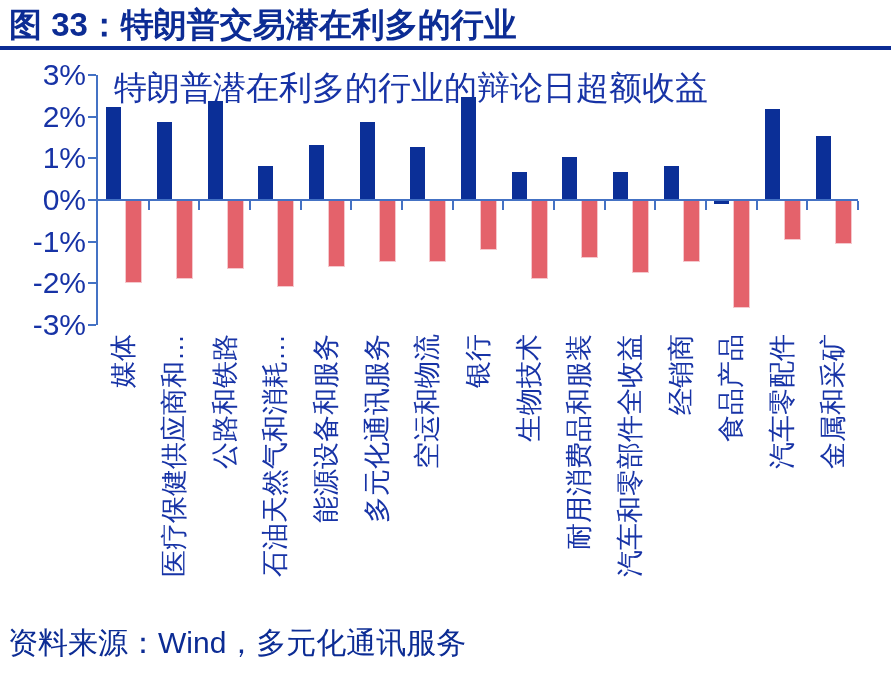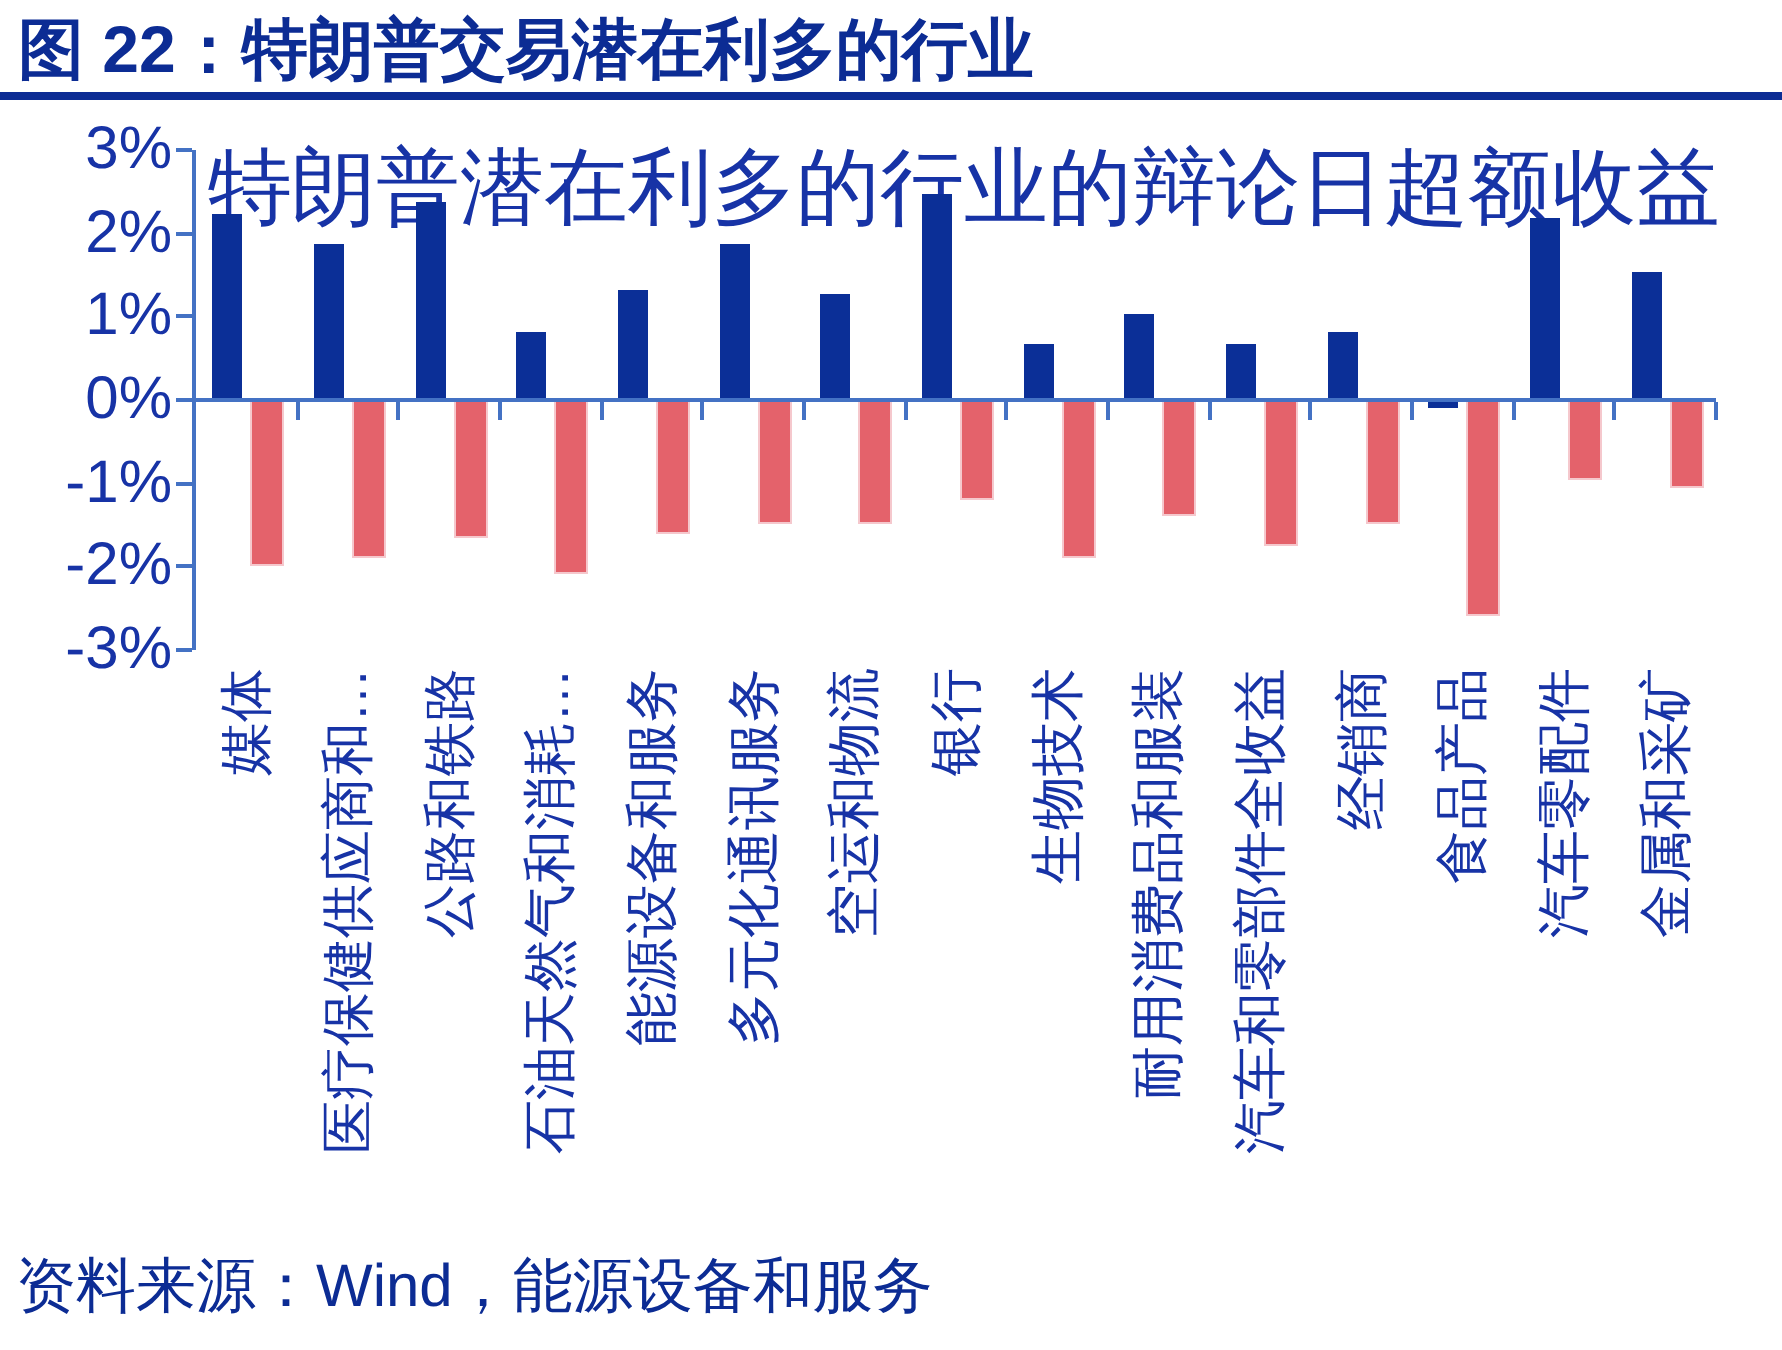--- a/index.html
+++ b/index.html
@@ -13,21 +13,21 @@
     font-size: 33px; font-weight: bold; color: #0C2C94;
     white-space: nowrap;
   }
   .title-rule {
     position: absolute; left: 0; top: 46px;
     width: 891px; height: 4px; background: #0C2C94;
   }
   .chart { position: absolute; left: 0; top: 0; width: 891px; height: 675px; }
   .chart-title {
     position: absolute; left: 98px; top: 66px; width: 762px;
-    text-align: right; font-size: 42px; color: #1733A6; white-space: nowrap;
+    text-align: left; font-size: 33px; color: #1733A6; white-space: nowrap; padding-left: 16px;
   }
   .axisline, .tick { position: absolute; background: #4472C4; }
   .bar { position: absolute; }
   .bar.neg-red { border: 1px solid #F5C8CD; border-top: none; }
   .ylabel {
     position: absolute; left: 0; width: 86px; text-align: right;
     font-size: 30px; line-height: 34px; color: #1733A6;
   }
   .xlabel {
     position: absolute; top: 334px; white-space: nowrap;
@@ -41,21 +41,21 @@
   }
   .legend-swatch { width: 14px; height: 14px; margin-right: 7px; flex: none; }
   .source {
     position: absolute; left: 8px; top: 623px;
     font-size: 30px; color: #0C2C94; white-space: nowrap;
   }
 </style>
 </head>
 <body>
 
-<div class="fig-title">图 22：特朗普交易潜在利多的行业</div>
+<div class="fig-title">图 33：特朗普交易潜在利多的行业</div>
 <div class="title-rule"></div>
 
 <div class="chart" id="chart">
   <div class="chart-title">特朗普潜在利多的行业的辩论日超额收益</div>
 <div class="axisline" style="left: 96px; top: 74.9px; width: 2px; height: 250.2px;"></div>
     <div class="axisline" style="left: 96px; top: 199px; width: 762px; height: 2px;"></div>
     <div class="tick" style="left: 88px; top: 73.9px; width: 8px; height: 2px;"></div>
     <div class="ylabel" style="top: 57.9px;">3%</div>
     <div class="tick" style="left: 88px; top: 115.6px; width: 8px; height: 2px;"></div>
     <div class="ylabel" style="top: 99.6px;">2%</div>
@@ -124,13 +124,13 @@
     <div class="bar neg-red" title="食品产品 9月11日: -2.55%" style="left: 733.333px; top: 201px; width: 15px; height: 106.335px; background: rgb(228, 98, 107);"></div>
     <div class="xlabel" style="right: 173.667px;">食品产品</div>
     <div class="bar" title="汽车零配件 6月28日: 2.15%" style="left: 765px; top: 109.345px; width: 15px; height: 89.655px; background: rgb(11, 47, 151);"></div>
     <div class="bar neg-red" title="汽车零配件 9月11日: -0.9%" style="left: 784px; top: 201px; width: 15px; height: 37.53px; background: rgb(228, 98, 107);"></div>
     <div class="xlabel" style="right: 123px;">汽车零配件</div>
     <div class="bar" title="金属和采矿 6月28日: 1.5%" style="left: 815.667px; top: 136.45px; width: 15px; height: 62.55px; background: rgb(11, 47, 151);"></div>
     <div class="bar neg-red" title="金属和采矿 9月11日: -1%" style="left: 834.667px; top: 201px; width: 15px; height: 41.7px; background: rgb(228, 98, 107);"></div>
     <div class="xlabel" style="right: 72.3333px;">金属和采矿</div>
   </div>
 
-<div class="source">资料来源：Wind，能源设备和服务</div>
+<div class="source">资料来源：Wind，多元化通讯服务</div>
 
 </body></html>

